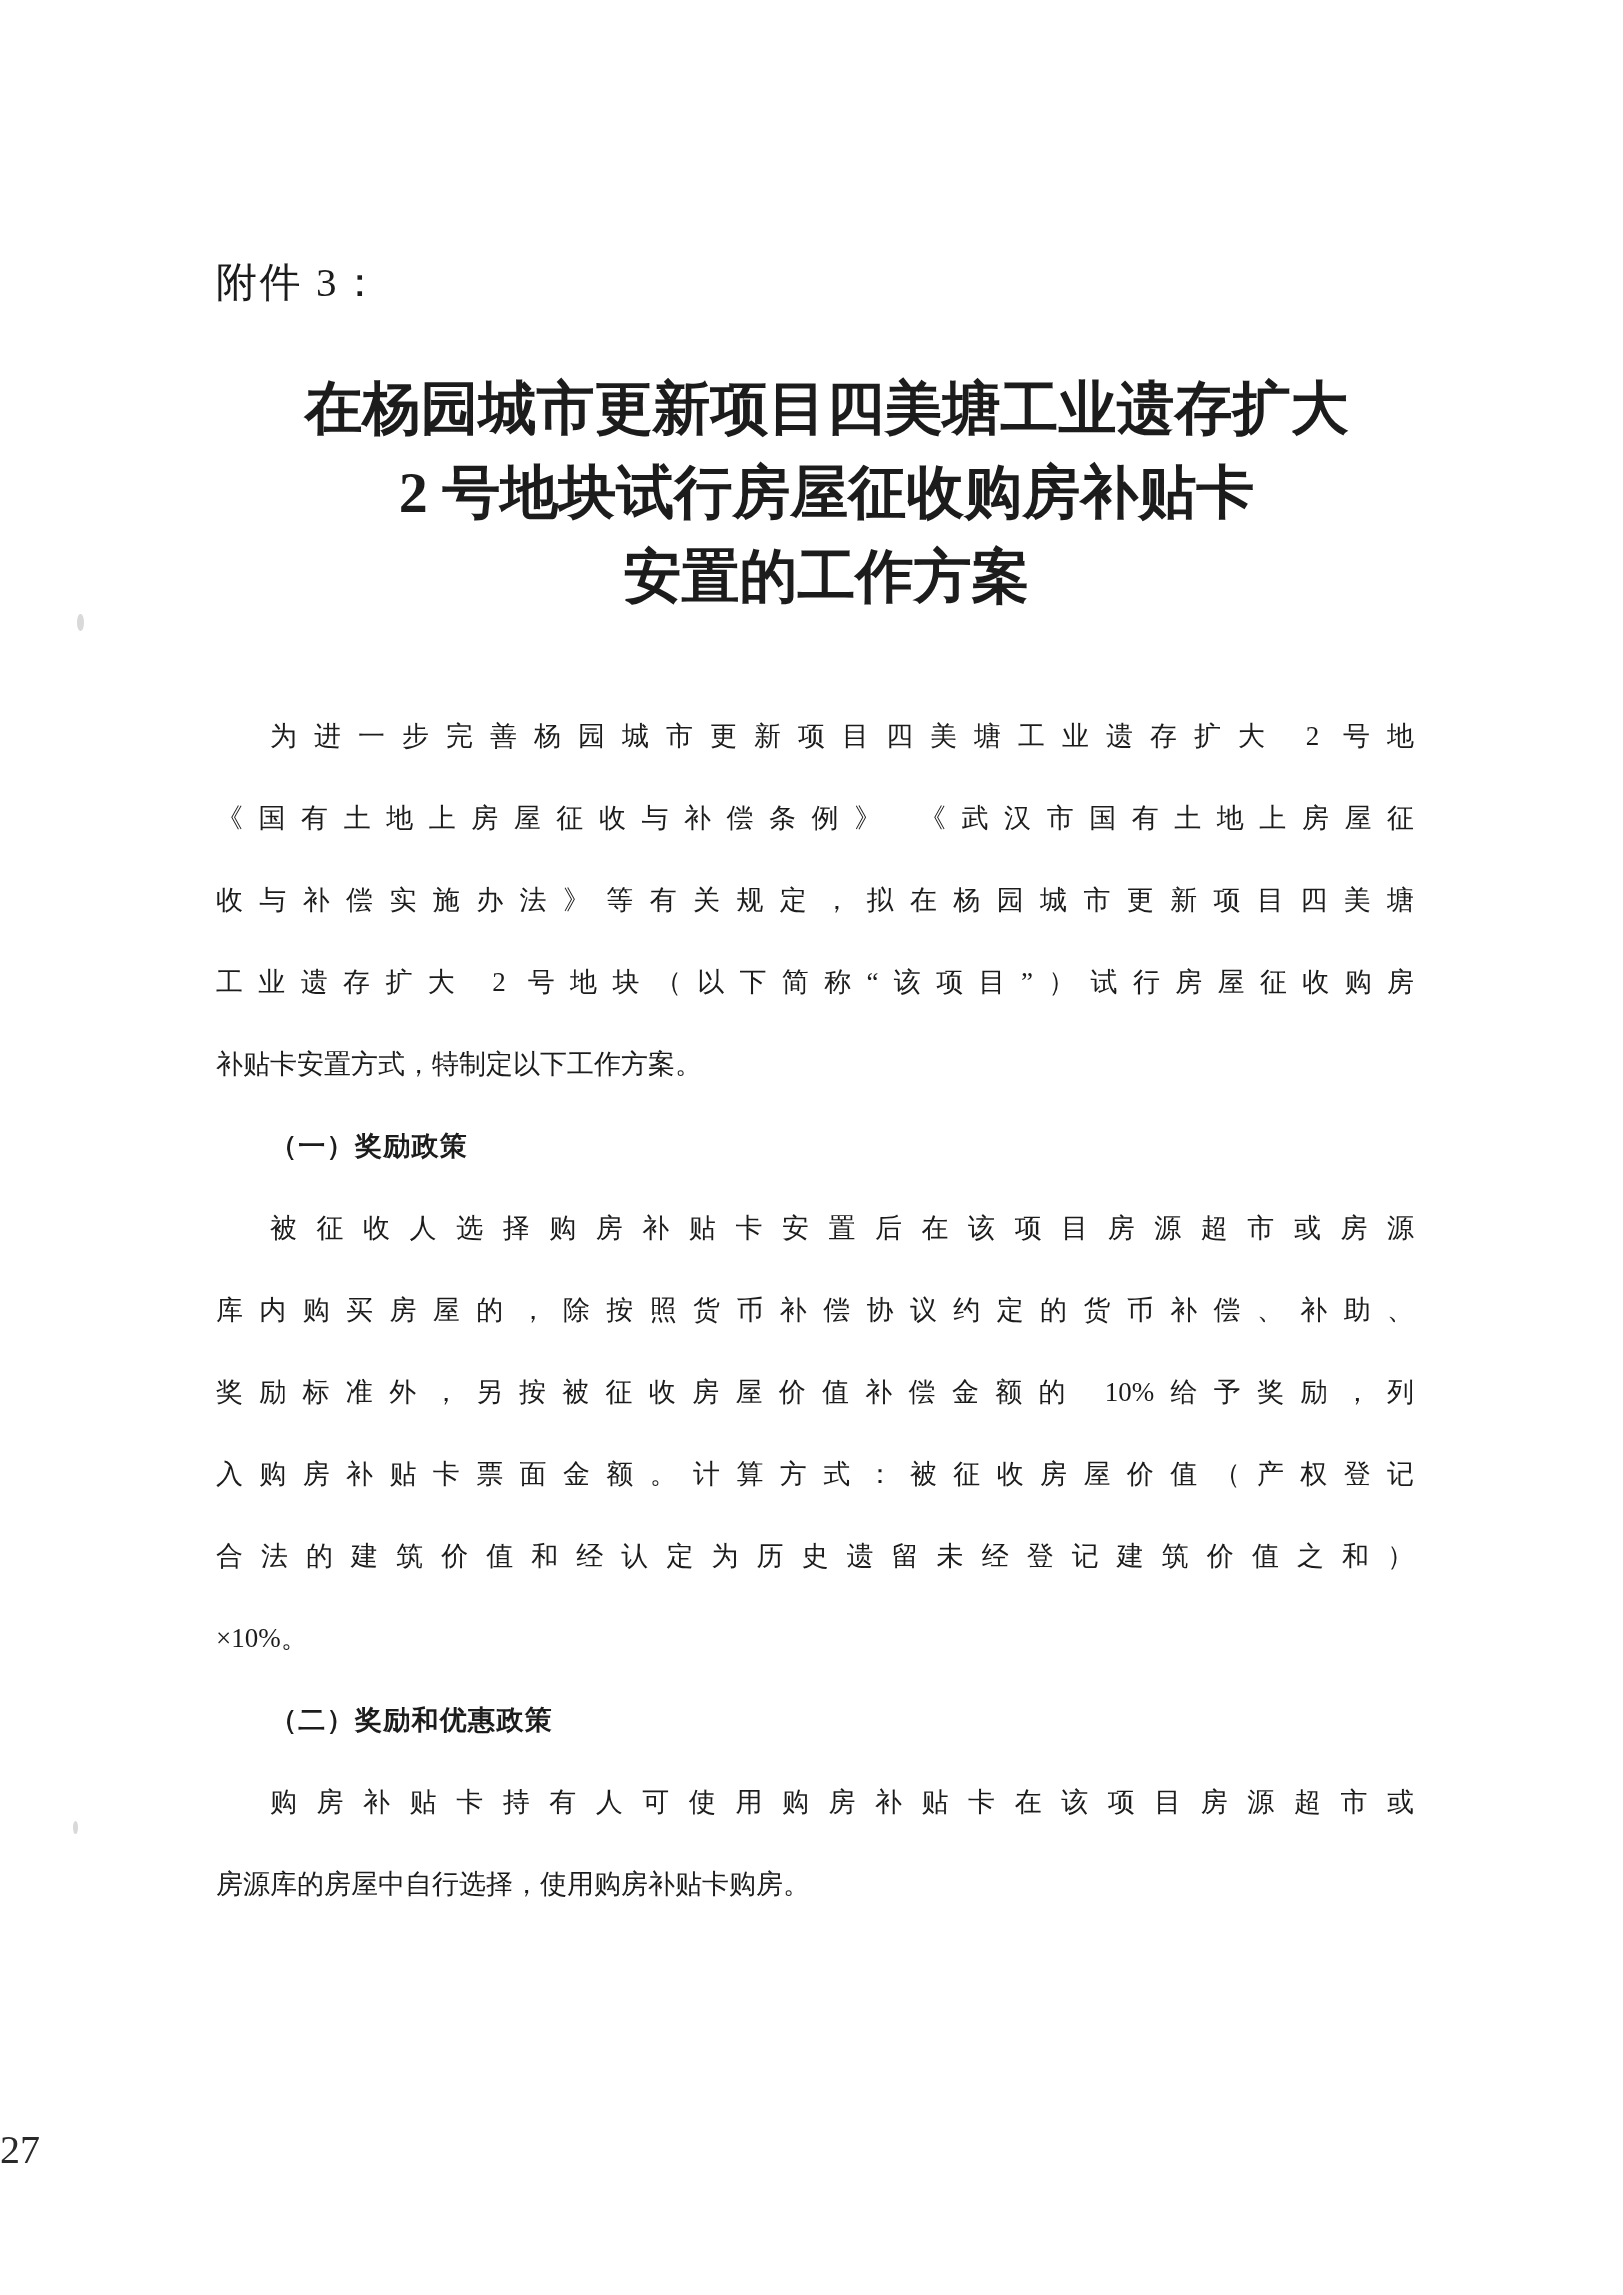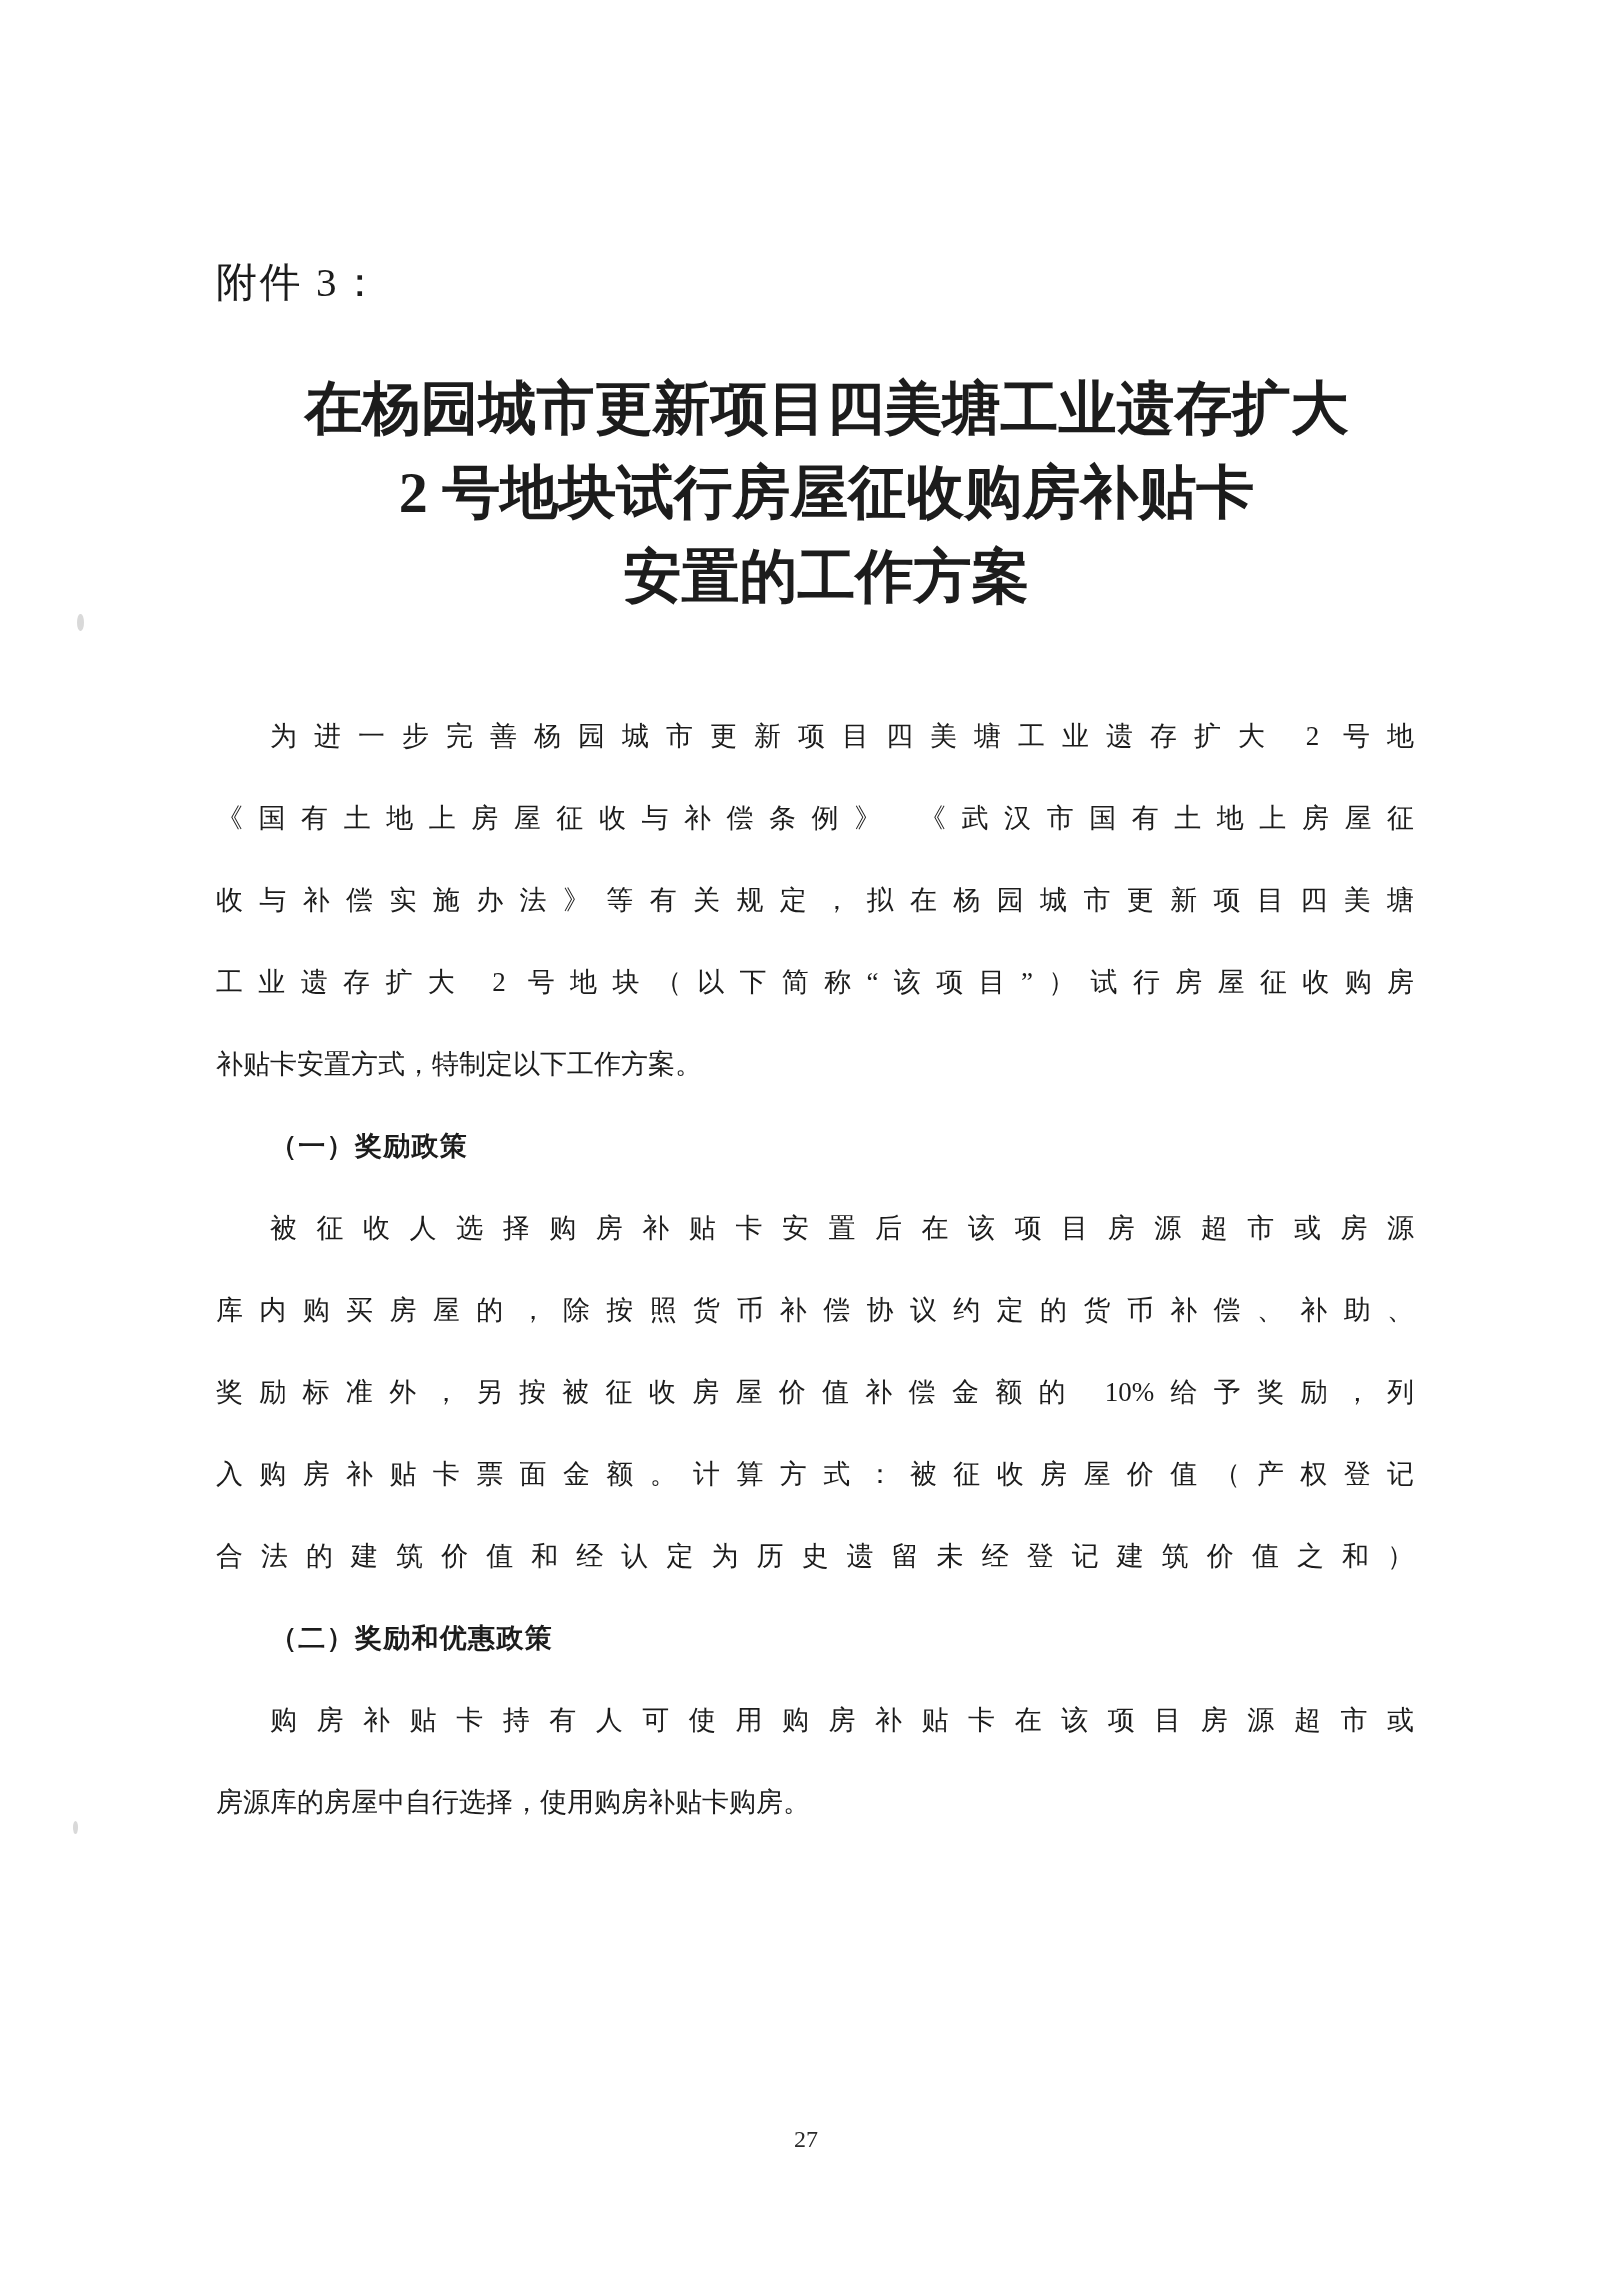--- a/index.html
+++ b/index.html
@@ -47,22 +47,21 @@
     letter-spacing:1.3px;
   }
   .h2{
     font-weight:bold;
     font-family:"Liberation Serif","DejaVu Serif",serif;
     letter-spacing:1.3px;
   }
   .page-number{
     position:absolute;
     top:2126px;left:0;width:1612px;
-    text-align:center;
-    font-size:24px;
+    font-size:40px;
     font-family:"Liberation Serif","DejaVu Serif",serif;
     color:#2a2a2a;
   }
   .speck{
     position:absolute;
     background:#d9d9d9;
     border-radius:50%;
   }
   .speck.a{ top:614px;  left:77px; width:6.5px; height:17px; }
   .speck.b{ top:1821px; left:73px; width:5.2px;  height:13px; }
@@ -91,20 +90,21 @@
     <div class="line fill">工业遗存扩大 2 号地块（以下简称“该项目”）试行房屋征收购房</div>
     <div class="line">补贴卡安置方式，特制定以下工作方案。</div>
 
     <div class="line h2 indent">（一）奖励政策</div>
 
     <div class="line fill indent">被征收人选择购房补贴卡安置后在该项目房源超市或房源</div>
     <div class="line fill">库内购买房屋的，除按照货币补偿协议约定的货币补偿、补助、</div>
     <div class="line fill">奖励标准外，另按被征收房屋价值补偿金额的 10%给予奖励，列</div>
     <div class="line fill">入购房补贴卡票面金额。计算方式：被征收房屋价值（产权登记</div>
     <div class="line fill">合法的建筑价值和经认定为历史遗留未经登记建筑价值之和）</div>
+    <div class="line">×10%。</div>
 
     <div class="line h2 indent">（二）奖励和优惠政策</div>
 
     <div class="line fill indent">购房补贴卡持有人可使用购房补贴卡在该项目房源超市或</div>
     <div class="line">房源库的房屋中自行选择，使用购房补贴卡购房。</div>
 
   </div>
 
   <div class="page-number">27</div>
 

